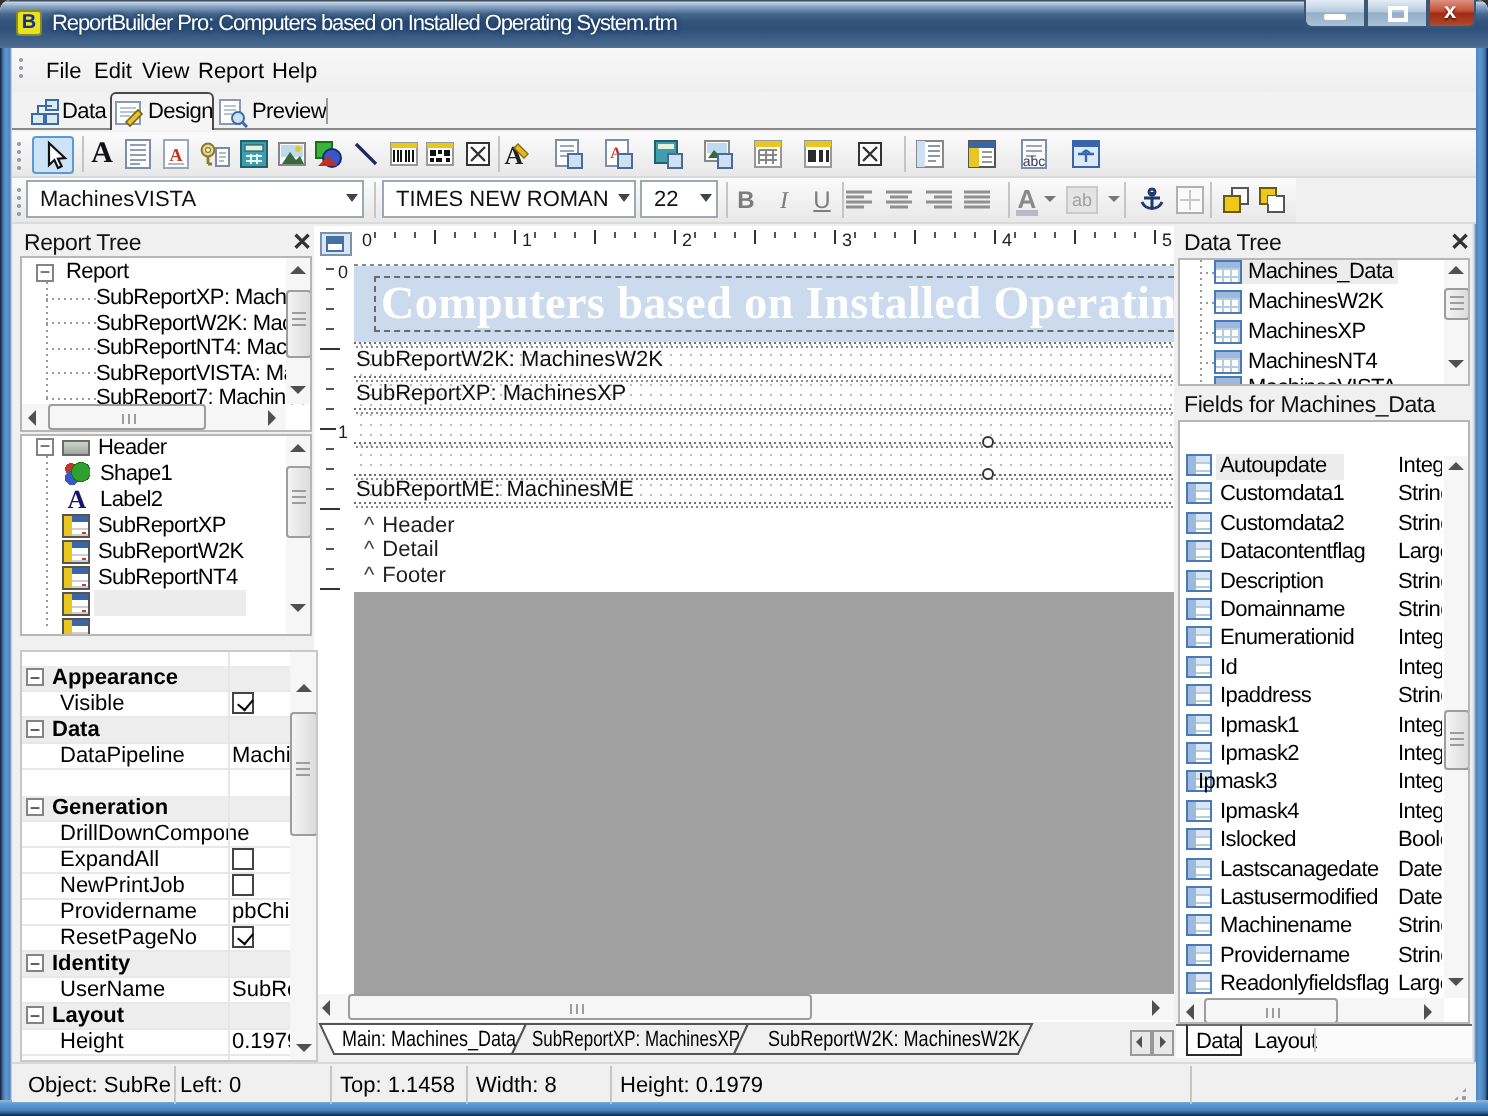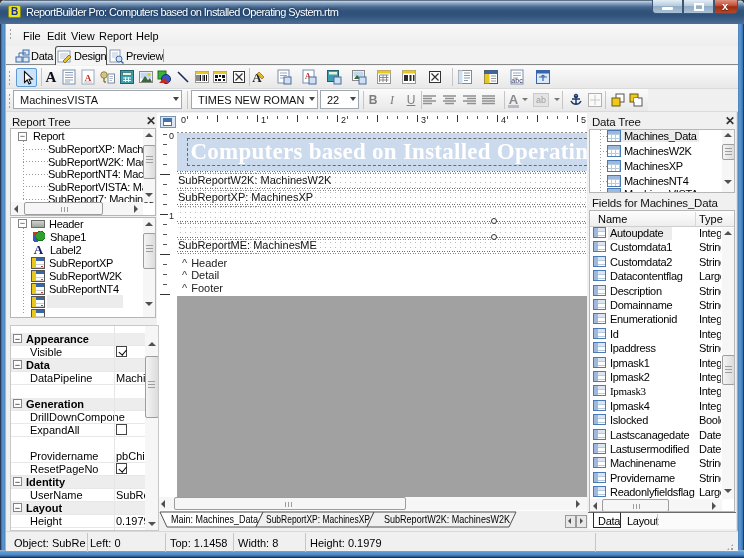--- a/index.html
+++ b/index.html
@@ -479,20 +479,24 @@
         <span class="pm">−</span>
         <b>Generation</b>
       </div>
     <div class="prow" style="top:85px;">
         <span class="pn">DrillDownCompone</span>
       </div>
     <div class="prow" style="top:98px;">
         <span class="pn">ExpandAll</span>
         <span class="cb"></span>
       </div>
+    <div class="prow" style="top:111px;">
+        <span class="pn">NewPrintJob</span>
+        <span class="cb"></span>
+      </div>
     <div class="prow" style="top:124px;">
         <span class="pn">Providername</span>
         <span class="pv">pbChild</span>
       </div>
     <div class="prow" style="top:137px;">
         <span class="pn">ResetPageNo</span>
         <span class="cb cbc"></span>
       </div>
     <div class="prow psec" style="top:150px;">
         <span class="pm">−</span>
@@ -543,25 +547,20 @@
       <div class="abs arr arrU" style="left:2px;top:3px;"></div>
       <div class="abs sbthumbV" style="left:0;top:14px;width:13px;height:16px;"></div>
       <div class="abs grips" style="left:3px;top:18px;width:7px;height:7px;"></div>
       <div class="abs arr arrD" style="left:2px;top:50px;"></div>
     </div>
   </div>
 
   <div class="abs panelcap" style="left:592px;top:197px;">Fields for Machines_Data</div>
 
   <div class="abs box" id="flds" style="left:589px;top:210px;width:146px;height:302px;overflow:hidden;">
-    <div class="abs" style="left:0;top:0;width:145px;height:16px;background:linear-gradient(180deg,#fdfdfd,#eeeeee);border-bottom:1px solid #cfcfcf;">
-      <span class="abs" style="left:8px;top:2px;">Name</span>
-      <span class="abs" style="left:109px;top:2px;">Type</span>
-      <div class="abs" style="left:105px;top:1px;width:1px;height:14px;background:#d8d8d8;"></div>
-    </div>
       <div class="abs" style="left:18px;top:16px;width:64px;height:13px;background:#ececec;"></div>
       <div class="abs ic-fld" style="left:3px;top:16px;"></div>
       <div class="abs treetxt" style="left:20px;top:16px;width:88px;overflow:hidden;">Autoupdate</div>
       <div class="abs treetxt" style="left:109px;top:16px;width:22px;overflow:hidden;">Integer</div>
       <div class="abs ic-fld" style="left:3px;top:30px;"></div>
       <div class="abs treetxt" style="left:20px;top:30px;width:88px;overflow:hidden;">Customdata1</div>
       <div class="abs treetxt" style="left:109px;top:30px;width:22px;overflow:hidden;">String</div>
       <div class="abs ic-fld" style="left:3px;top:45px;"></div>
       <div class="abs treetxt" style="left:20px;top:45px;width:88px;overflow:hidden;">Customdata2</div>
       <div class="abs treetxt" style="left:109px;top:45px;width:22px;overflow:hidden;">String</div>
@@ -583,21 +582,21 @@
       <div class="abs ic-fld" style="left:3px;top:131px;"></div>
       <div class="abs treetxt" style="left:20px;top:131px;width:88px;overflow:hidden;">Ipaddress</div>
       <div class="abs treetxt" style="left:109px;top:131px;width:22px;overflow:hidden;">String</div>
       <div class="abs ic-fld" style="left:3px;top:146px;"></div>
       <div class="abs treetxt" style="left:20px;top:146px;width:88px;overflow:hidden;">Ipmask1</div>
       <div class="abs treetxt" style="left:109px;top:146px;width:22px;overflow:hidden;">Integer</div>
       <div class="abs ic-fld" style="left:3px;top:160px;"></div>
       <div class="abs treetxt" style="left:20px;top:160px;width:88px;overflow:hidden;">Ipmask2</div>
       <div class="abs treetxt" style="left:109px;top:160px;width:22px;overflow:hidden;">Integer</div>
       <div class="abs ic-fld" style="left:3px;top:174px;"></div>
-      <div class="abs treetxt" style="left:20px;top:174px;width:88px;overflow:hidden;font-family:Liberation Serif, serif;">Ipmask3</div>
+      <div class="abs treetxt" style="left:9px;top:174px;width:88px;overflow:hidden;">Ipmask3</div>
       <div class="abs treetxt" style="left:109px;top:174px;width:22px;overflow:hidden;">Integer</div>
       <div class="abs ic-fld" style="left:3px;top:189px;"></div>
       <div class="abs treetxt" style="left:20px;top:189px;width:88px;overflow:hidden;">Ipmask4</div>
       <div class="abs treetxt" style="left:109px;top:189px;width:22px;overflow:hidden;">Integer</div>
       <div class="abs ic-fld" style="left:3px;top:203px;"></div>
       <div class="abs treetxt" style="left:20px;top:203px;width:88px;overflow:hidden;">Islocked</div>
       <div class="abs treetxt" style="left:109px;top:203px;width:22px;overflow:hidden;">Boolean</div>
       <div class="abs ic-fld" style="left:3px;top:218px;"></div>
       <div class="abs treetxt" style="left:20px;top:218px;width:88px;overflow:hidden;">Lastscanagedate</div>
       <div class="abs treetxt" style="left:109px;top:218px;width:22px;overflow:hidden;">DateTime</div>

